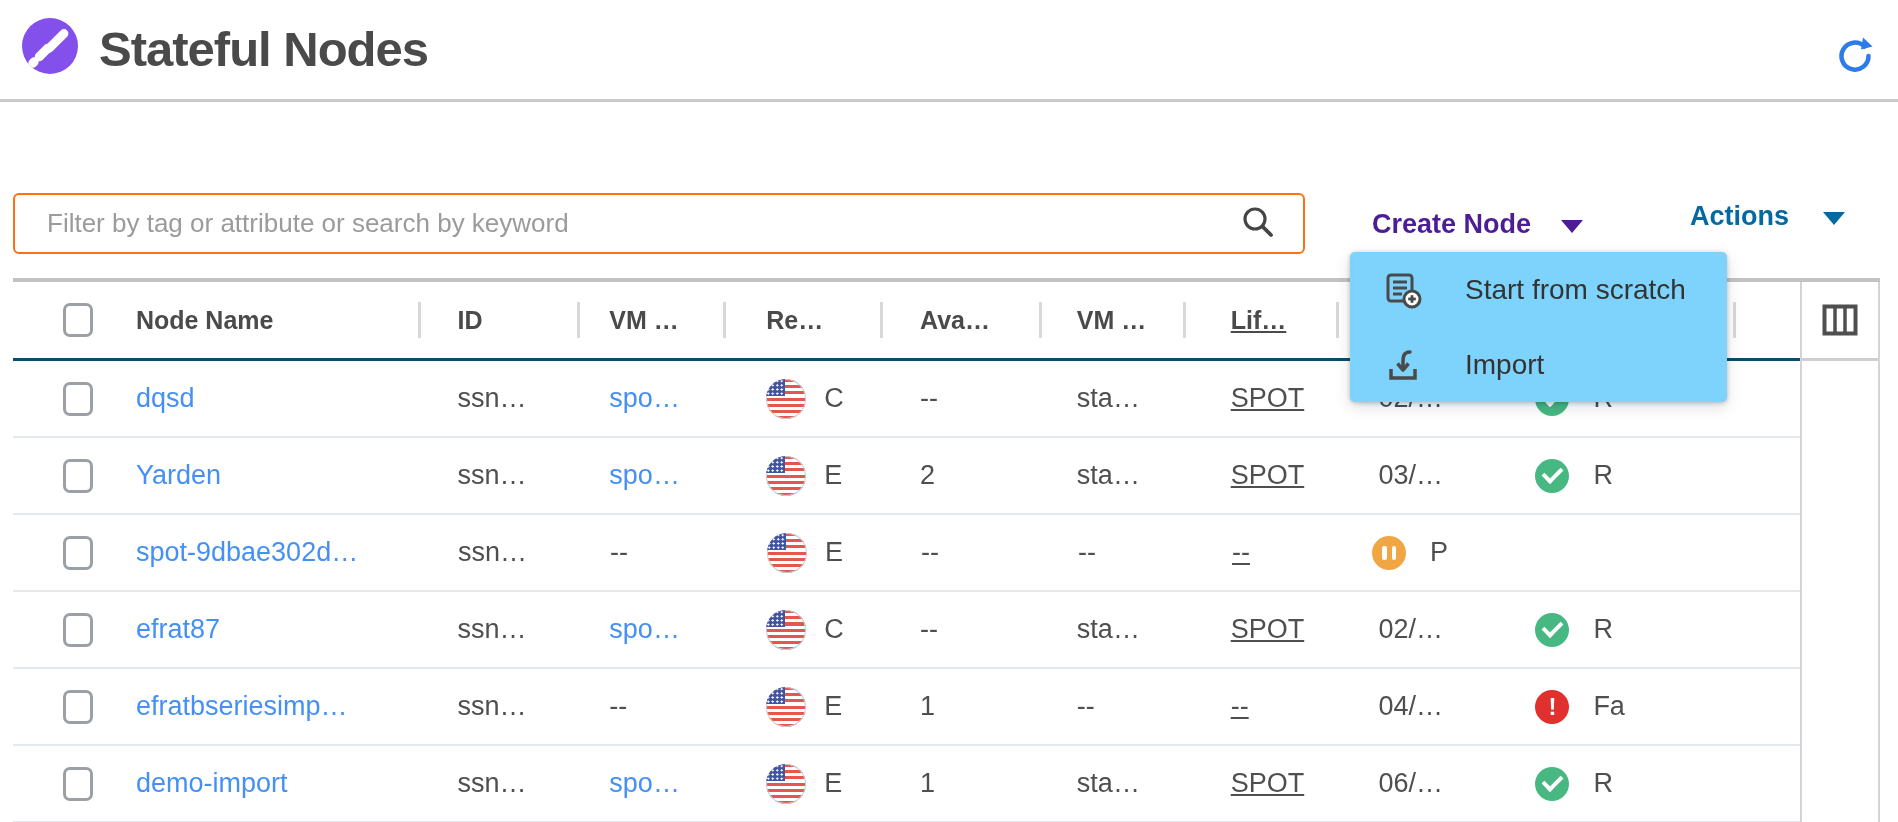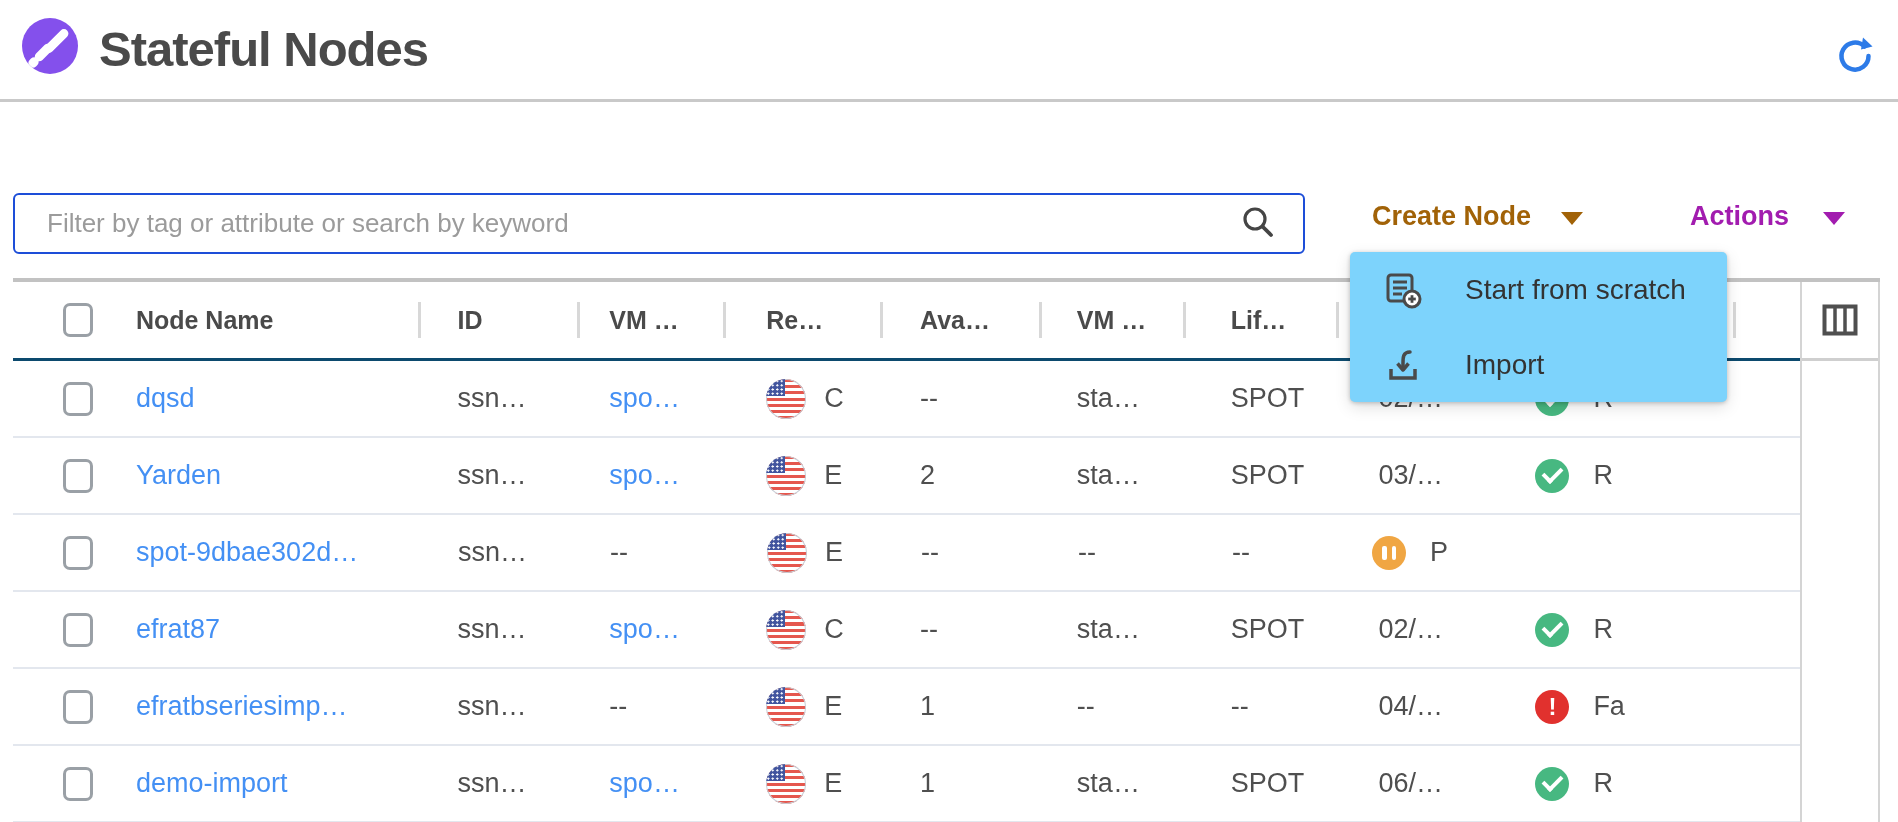--- a/index.html
+++ b/index.html
@@ -11,28 +11,28 @@
   .logo{position:absolute;left:22px;top:18px;width:56px;height:56px;border-radius:50%;background:#8450ec;overflow:hidden;}
   .logo i{position:absolute;background:#fff;border-radius:6px;width:9px;transform:rotate(45deg);}
   .logo .b1{height:30px;left:30px;top:8px;}
   .logo .b2{height:21px;left:17px;top:24px;}
   .logo .b3{height:11px;left:7px;top:39px;}
   .page-title{position:absolute;left:99px;top:21px;font-size:49px;font-weight:700;color:#4a4a4a;letter-spacing:-1px;white-space:nowrap;}
   .refresh-btn{position:absolute;left:1836px;top:36px;width:38px;height:38px;cursor:pointer;}
 
   
   .filter-box{position:absolute;left:13px;top:193px;width:1292px;height:61px;box-sizing:border-box;
-              border:2px solid #1d4ed8;border-radius:6px;background:#fff;}
+              border:2px solid #f97316;border-radius:6px;background:#fff;}
   .filter-box input{width:100%;height:100%;border:none;outline:none;border-radius:6px;box-sizing:border-box;
               font-family:inherit;font-size:26px;color:#444;padding:0 70px 0 32px;}
   .filter-box input::placeholder{color:#9b9b9b;opacity:1;}
   .search-icon{position:absolute;left:1240px;top:204px;width:36px;height:36px;}
   .btn-row{position:absolute;top:201px;display:flex;align-items:center;cursor:pointer;font-size:27px;font-weight:700;white-space:nowrap;}
-  .create-node{left:1372px;color:#a16207;}
-  .actions{left:1690px;color:#a21caf;}
+  .create-node{left:1372px;color:#4c1d95;margin-top:8px;}
+  .actions{left:1690px;color:#0369a1;}
   .tri{width:0;height:0;border-left:11px solid transparent;border-right:11px solid transparent;
        border-top:13px solid currentColor;margin-left:30px;margin-top:4px;}
   .actions .tri{margin-left:34px;}
 
   
   .menu{position:absolute;left:1350px;top:252px;width:377px;height:150px;background:#7dd3fc;border-radius:5px;
         box-shadow:0 1px 4px rgba(0,0,0,.22),0 5px 16px rgba(0,0,0,.13);z-index:30;}
   .menu-item{height:75px;display:flex;align-items:center;padding-left:33px;box-sizing:border-box;cursor:pointer;}
   .mi-icon{width:40px;height:40px;flex:none;}
   .mi-label{margin-left:42px;font-size:28px;color:#333;}
@@ -47,21 +47,21 @@
   .tbody .td{font-size:27px;color:#4f4f4f;}
   .hd::before{content:"";position:absolute;left:0;top:50%;transform:translateY(-50%);
               width:3px;height:36px;background:#d8d8d8;}
   .c-check {width:107px;padding-left:50px;}
   .c-name  {width:298px;padding-left:16px;}
   .c-id    {width:160px;padding-left:40px;}
   .c-vm1   {width:146px;padding-left:32px;}
   .c-region{width:157px;padding-left:43px;}
   .c-ava   {width:159px;padding-left:40px;}
   .c-vm2   {width:144px;padding-left:38px;}
-  .c-lif   {width:153px;padding-left:48px;}
+  .c-lif   {width:153px;padding-left:48px;text-decoration:underline;}
   .c-date  {width:165px;padding-left:43px;}
   .c-status{width:233px;padding-left:35px;}
   .c-empty {width:67px;}
   .checkbox{width:30px;height:34px;border:3px solid #9aa0a6;border-radius:7px;background:#fff;
             display:inline-block;box-sizing:border-box;cursor:pointer;flex:none;}
   .link{color:#4490f4;text-decoration:none;cursor:pointer;}
 
   
   .flag{width:40px;height:40px;border-radius:50%;position:relative;overflow:hidden;flex:none;margin-right:18px;
         background:repeating-linear-gradient(180deg,#e5574e 0 3.1px,#fff 3.1px 6.2px);

